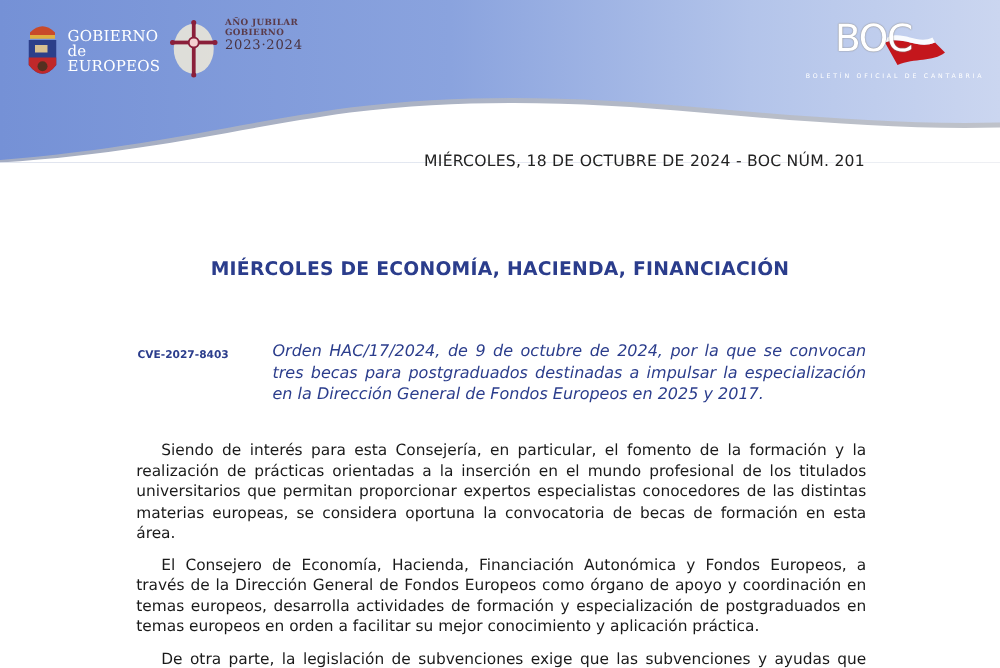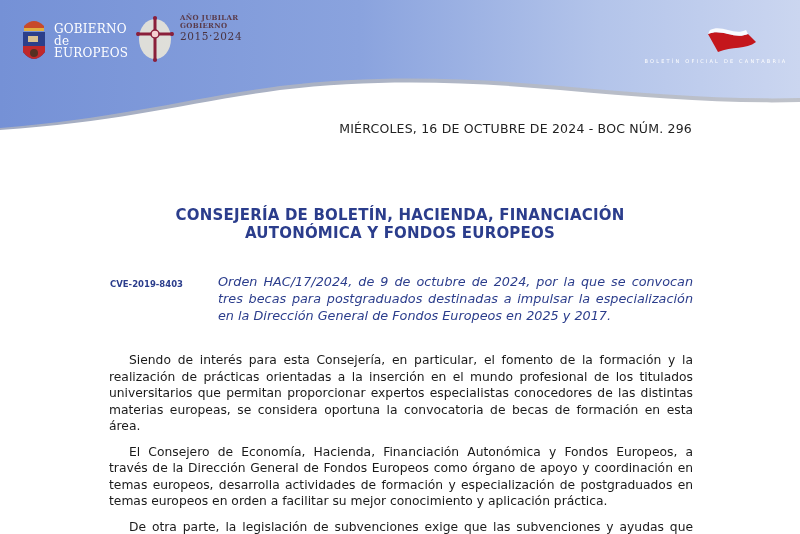--- a/index.html
+++ b/index.html
@@ -107,40 +107,40 @@
       <rect x="3" y="18.5" width="36" height="3" fill="#8a1f3a"></rect>
       <circle cx="21" cy="20" r="4" fill="#f4d0d0" stroke="#8a1f3a" stroke-width="1.5"></circle>
       <circle cx="21" cy="4" r="2" fill="#8a1f3a"></circle>
       <circle cx="21" cy="46" r="2" fill="#8a1f3a"></circle>
       <circle cx="4" cy="20" r="2" fill="#8a1f3a"></circle>
       <circle cx="38" cy="20" r="2" fill="#8a1f3a"></circle>
     </svg>
     <div class="jub-text">
       <div>AÑO JUBILAR</div>
       <div>GOBIERNO</div>
-      <div class="jub-years">2015·2024</div>
+      <div class="jub-years">2023·2024</div>
     </div>
   </div>
 
   <div class="boc-logo">
     <svg style="position:absolute;left:66px;top:12px" width="58" height="30" viewBox="0 0 58 30">
       <path d="M6,10 C20,4 32,16 46,10 L54,18 C44,26 30,22 16,28 Z" fill="#c4161c"></path>
       <path d="M6,10 C20,4 32,16 46,10 L44,6 C32,12 20,0 8,6 Z" fill="#ffffff" opacity="0.9"></path>
     </svg>
+    <div class="boc-letters">BOC</div>
     <div class="boc-sub">BOLETÍN OFICIAL DE CANTABRIA</div>
   </div>
 </div>
 
-<div class="dateline">MIÉRCOLES, 16 DE OCTUBRE DE 2024 - BOC NÚM. 296</div>
+<div class="dateline">MIÉRCOLES, 18 DE OCTUBRE DE 2024 - BOC NÚM. 201</div>
 
 <div class="dept">
-  <div>CONSEJERÍA DE BOLETÍN, HACIENDA, FINANCIACIÓN</div>
-  <div>AUTONÓMICA Y FONDOS EUROPEOS</div>
+  <div>MIÉRCOLES DE ECONOMÍA, HACIENDA, FINANCIACIÓN</div>
 </div>
 
-<div class="cve">CVE-2019-8403</div>
+<div class="cve">CVE-2027-8403</div>
 <div class="order">Orden HAC/17/2024, de 9 de octubre de 2024, por la que se convocan tres becas para postgraduados destinadas a impulsar la especialización en la Dirección General de Fondos Europeos en 2025 y 2017.</div>
 
 <div class="body-text">
   <p>Siendo de interés para esta Consejería, en particular, el fomento de la formación y la realización de prácticas orientadas a la inserción en el mundo profesional de los titulados universitarios que permitan proporcionar expertos especialistas conocedores de las distintas materias europeas, se considera oportuna la convocatoria de becas de formación en esta área.</p>
   <p>El Consejero de Economía, Hacienda, Financiación Autonómica y Fondos Europeos, a través de la Dirección General de Fondos Europeos como órgano de apoyo y coordinación en temas europeos, desarrolla actividades de formación y especialización de postgraduados en temas europeos en orden a facilitar su mejor conocimiento y aplicación práctica.</p>
   <p>De otra parte, la legislación de subvenciones exige que las subvenciones y ayudas que sean concedidas con cargo a los créditos presupuestarios que no tengan asignación nominativa y que afecten a un colectivo de beneficiarios potenciales cumplan con los criterios en objetividad.</p>
 </div>
 
 </body></html>

